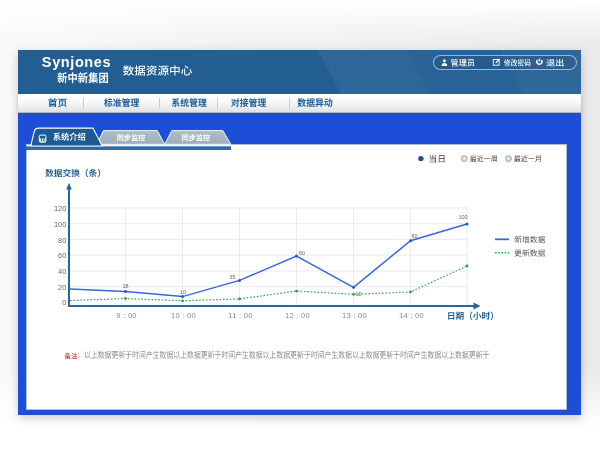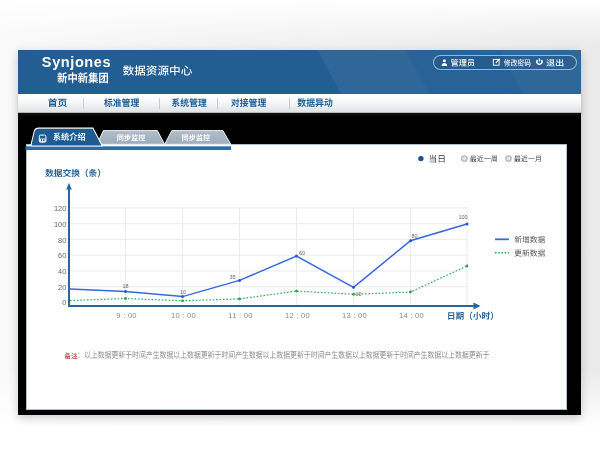--- a/index.html
+++ b/index.html
@@ -6,21 +6,21 @@
 html,body { width:600px; height:450px; overflow:hidden; }
 body {
   font-family:"Liberation Sans", sans-serif;
   background-image:
     linear-gradient(to bottom, rgba(255,255,255,1) 0%, rgba(255,255,255,0) 10%, rgba(255,255,255,0) 82%, rgba(255,255,255,1) 95%),
     linear-gradient(to right, #f9f9f9 0%, #f2f2f2 35%, #eaeaea 100%);
   position:relative;
 }
 .card {
   position:absolute; left:17.5px; top:50px; width:563px; height:365px;
-  background:#000000;
+  background:#1d4ed8;
   box-shadow: 0 3px 9px rgba(0,0,0,0.2);
 }
 .hdr {
   position:absolute; left:0; top:0; width:563px; height:44.2px;
   background:#235e93; overflow:hidden;
 }
 .hdr .sheen {
   position:absolute; left:0; top:0; width:563px; height:45px;
   background: linear-gradient(62deg, rgba(255,255,255,0) 55%, rgba(255,255,255,0.055) 55.3%, rgba(255,255,255,0.055) 70%, rgba(255,255,255,0.028) 70.3%, rgba(255,255,255,0.028) 86%, rgba(255,255,255,0.06) 86.3%);
 }

